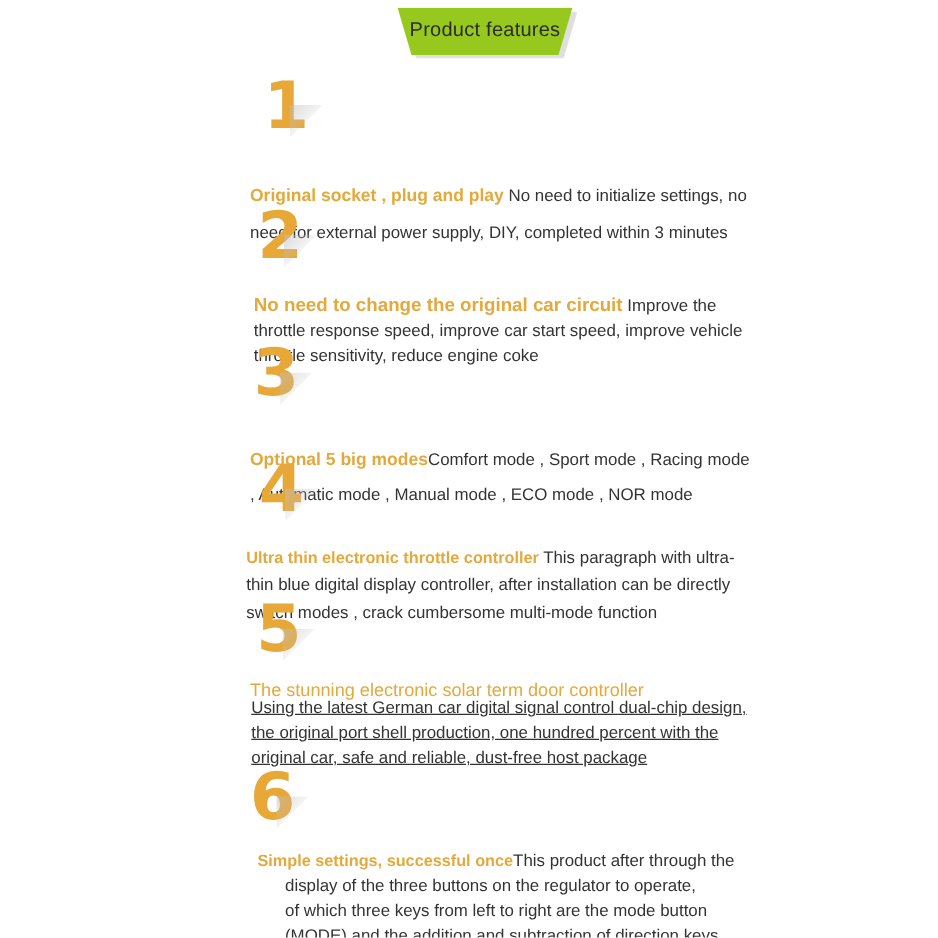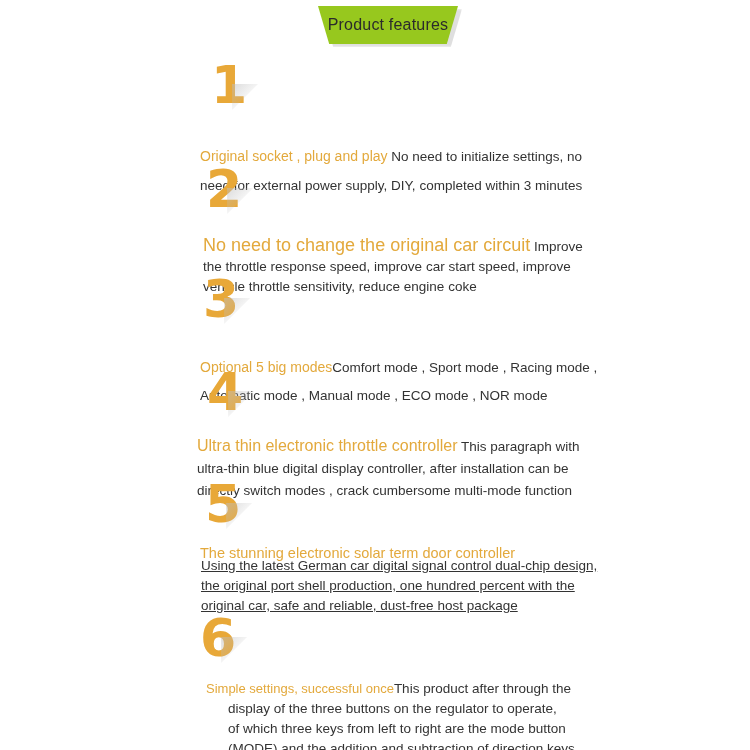--- a/index.html
+++ b/index.html
@@ -81,45 +81,46 @@
   }
   .body-text {
     position: absolute;
     color: #333333;
     font-size: 13.5px;
     line-height: 21px;
     white-space: pre-line;
   }
   .title-inline {
     color: #e3a93c;
+    font-weight: bold;
   }
   .title-block {
     position: absolute;
     color: #e3a93c;
   }
 
   
   .f1 .num      { left: 211px; top: 59px; }
   .f1 .para     { left: 200px; top: 113px; width: 400px; font-size: 13.5px; line-height: 29px; }
   .f1 .t        { font-size: 14px; }
 
   
   .f2 .num      { left: 206px; top: 163px; }
   .f2 .para     { left: 203px; top: 215px; width: 400px; font-size: 13.5px; line-height: 20px; }
-  .f2 .t        { font-size: 18px; }
+  .f2 .t        { font-size: 15px; }
 
   
   .f3 .num      { left: 203px; top: 273px; }
   .f3 .para     { left: 200px; top: 325px; width: 400px; font-size: 13.5px; line-height: 28px; }
   .f3 .t        { font-size: 14px; }
 
   
   .f4 .num      { left: 207px; top: 366px; }
   .f4 .para     { left: 197px; top: 413px; width: 400px; font-size: 13.5px; line-height: 22px; }
-  .f4 .t        { font-size: 16px; text-align: right; }
+  .f4 .t        { font-size: 13px; text-align: right; }
 
   
   .f5 .num      { left: 205px; top: 478px; }
   .f5 .t5       { left: 200px; top: 545px; font-size: 14.5px; }
   .f5 .para     { left: 201px; top: 556px; width: 400px; font-size: 13.5px; line-height: 20px; text-decoration: underline; }
 
   
   .f6 .num      { left: 200px; top: 612px; }
   .f6 .para     { left: 196px; top: 659px; width: 400px; font-size: 13.5px; line-height: 20px; text-indent: 0; }
   .f6 .t        { font-size: 13px; margin-left: 10px; }

